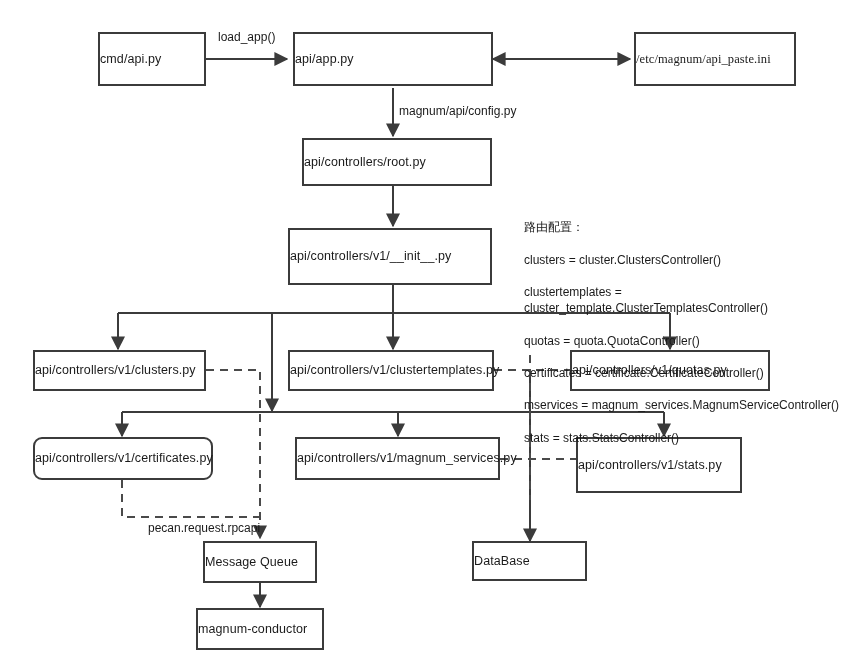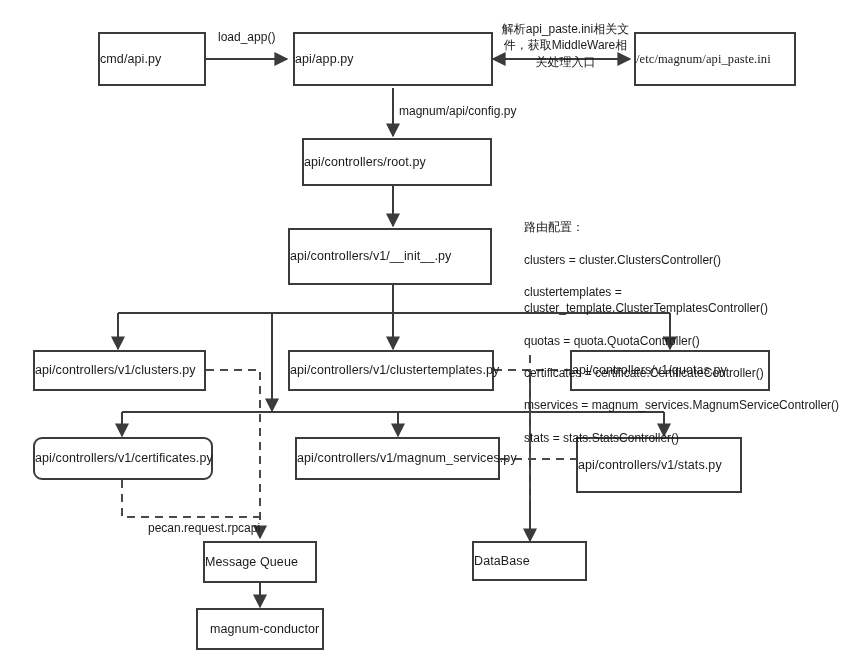--- a/index.html
+++ b/index.html
@@ -160,45 +160,40 @@
   </div>
 
   <div class="node" style="left:576px; top:437px; width:166px; height:56px;">
     <span>api/controllers/v1/stats.py</span>
   </div>
 
   <div class="node" style="left:203px; top:541px; width:114px; height:42px;">
     <span>Message Queue</span>
   </div>
 
-  <div class="node" style="left:196px; top:608px; width:128px; height:42px;padding-left:12px;">
+  <div class="node" style="left:196px; top:608px; width:128px; height:42px;">
     <span>magnum-conductor</span>
   </div>
 
   <div class="node" style="left:472px; top:541px; width:115px; height:40px;">
     <span>DataBase</span>
   </div>
 
   <div class="edge-label" style="left:218px; top:30px;">
     <span>load_app()</span>
   </div>
 
   <div class="edge-label" style="left:399px; top:104px;">
     <span>magnum/api/config.py</span>
   </div>
 
   <div class="edge-label" style="left:148px; top:521px;">
     <span>pecan.request.rpcapi</span>
   </div>
 
-  <div class="note centered" style="left:497px; top:5px; width:137px;">
-    <span>解析api_paste.ini相关文
-件，获取MiddleWare相
-关处理入口</span>
-  </div>
 
   <div class="note left" style="left:524px; top:203px; width:330px;">
     <div>路由配置：</div>
     <div>clusters = cluster.ClustersController()</div>
     <div>clustertemplates = cluster_template.ClusterTemplatesController()</div>
     <div>quotas = quota.QuotaController()</div>
     <div>certificates = certificate.CertificateController()</div>
     <div>mservices = magnum_services.MagnumServiceController()</div>
     <div>stats = stats.StatsController()</div>
   </div>

